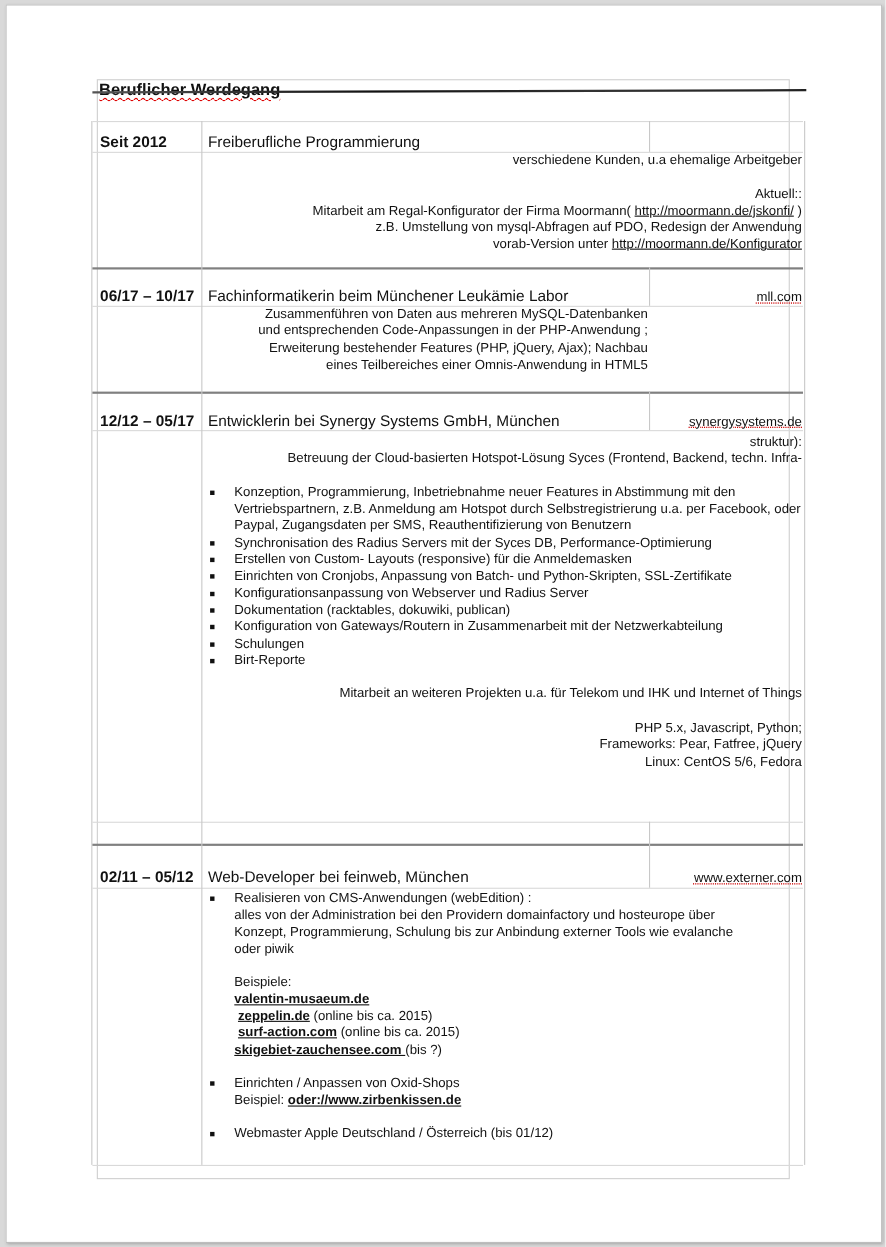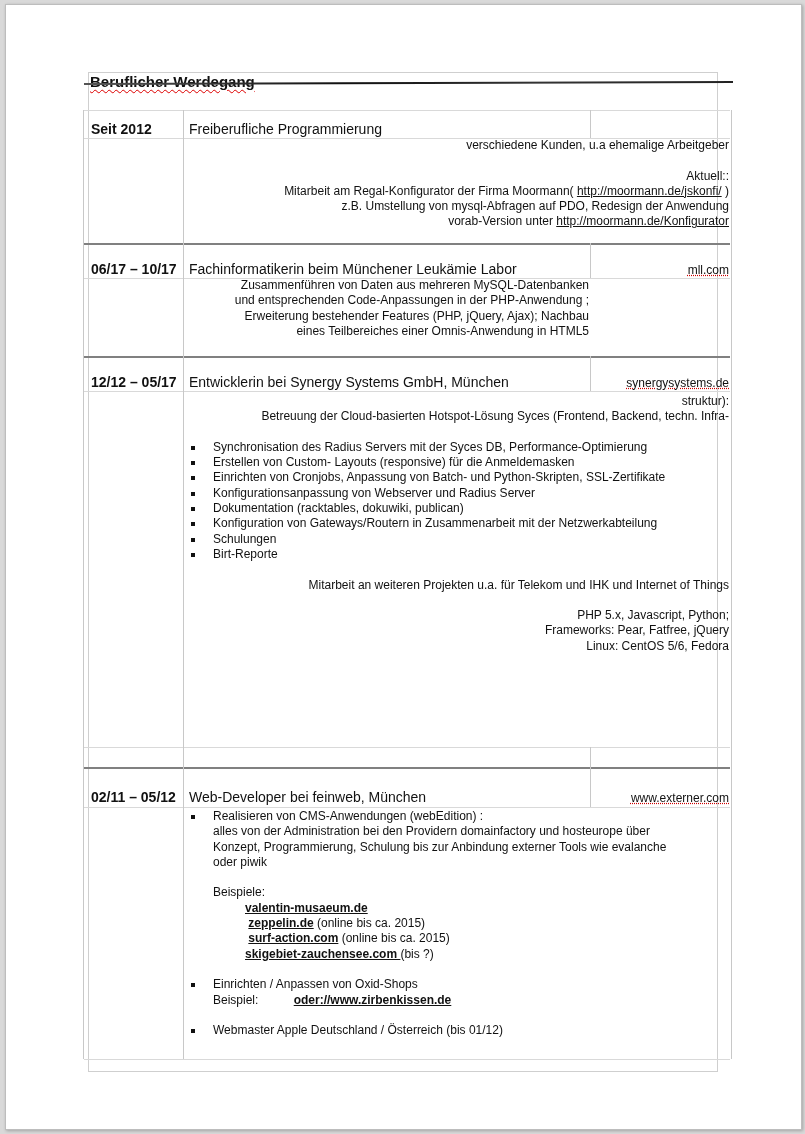--- a/index.html
+++ b/index.html
@@ -27,21 +27,21 @@
   .vline { position:absolute; width:1px; background:#c8c8c8; }
   .date { position:absolute; left:91px; font-size:14px; font-weight:bold;text-align:center; }
   .title { position:absolute; left:189px; font-size:14px; font-weight:normal; }
   .site { position:absolute; right:76px; font-size:12px; text-decoration:underline dotted #c00;text-align:right; }
   .body { position:absolute; left:189px; font-size:12px; line-height:15.3px; width:540px; }
   .body p { margin:0;text-align:right; }
   .gap { height:15.3px; }
   ul.bl { list-style:none; margin:0; padding:0; }
   ul.bl li { position:relative; padding-left:24px; }
   ul.bl li::before { content:""; position:absolute; left:2px; top:6px; width:4px; height:4px; background:#111; }
-  .u { text-decoration:underline;margin-left:32px; }
+  .u { text-decoration:underline; }
   .sq { text-decoration:underline wavy #d00; text-decoration-thickness:1px; text-underline-offset:2px; }
   .lnk { text-decoration:underline; }
   .bold { font-weight:bold; }
 </style>
 </head>
 <body>
 
 <div class="page"></div>
 
 <div class="frame-outer"></div>
@@ -89,20 +89,21 @@
 </div>
 
 <div class="date" style="top:374px">12/12 – 05/17</div>
 <div class="title" style="top:374px">Entwicklerin bei Synergy Systems GmbH, München</div>
 <div class="site" style="top:376px">synergysystems.de</div>
 <div class="body" style="top:394px">
   <p>struktur):</p>
   <p>Betreuung der Cloud-basierten Hotspot-Lösung Syces (Frontend, Backend, techn. Infra-</p>
   <div class="gap"></div>
   <ul class="bl">
+    <li>Konzeption, Programmierung, Inbetriebnahme neuer Features in Abstimmung mit den Vertriebspartnern, z.B. Anmeldung am Hotspot durch Selbstregistrierung u.a. per Facebook, oder Paypal, Zugangsdaten per SMS, Reauthentifizierung von Benutzern</li>
     <li>Synchronisation des Radius Servers mit der Syces DB, Performance-Optimierung</li>
     <li>Erstellen von Custom- Layouts (responsive) für die Anmeldemasken</li>
     <li>Einrichten von Cronjobs, Anpassung von Batch- und Python-Skripten, SSL-Zertifikate</li>
     <li>Konfigurationsanpassung von Webserver und Radius Server</li>
     <li>Dokumentation (racktables, dokuwiki, publican)</li>
     <li>Konfiguration von Gateways/Routern in Zusammenarbeit mit der Netzwerkabteilung</li>
     <li>Schulungen</li>
     <li>Birt-Reporte</li>
   </ul>
   <div class="gap"></div>

